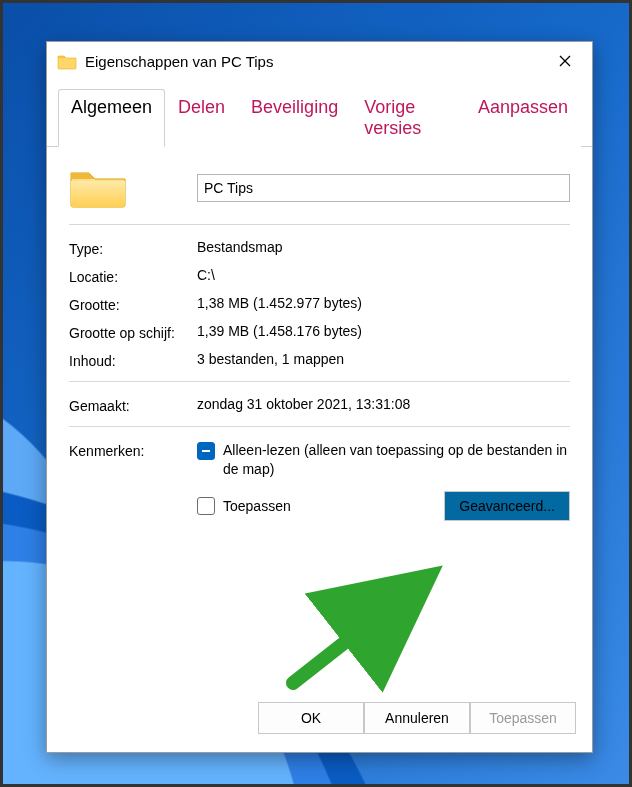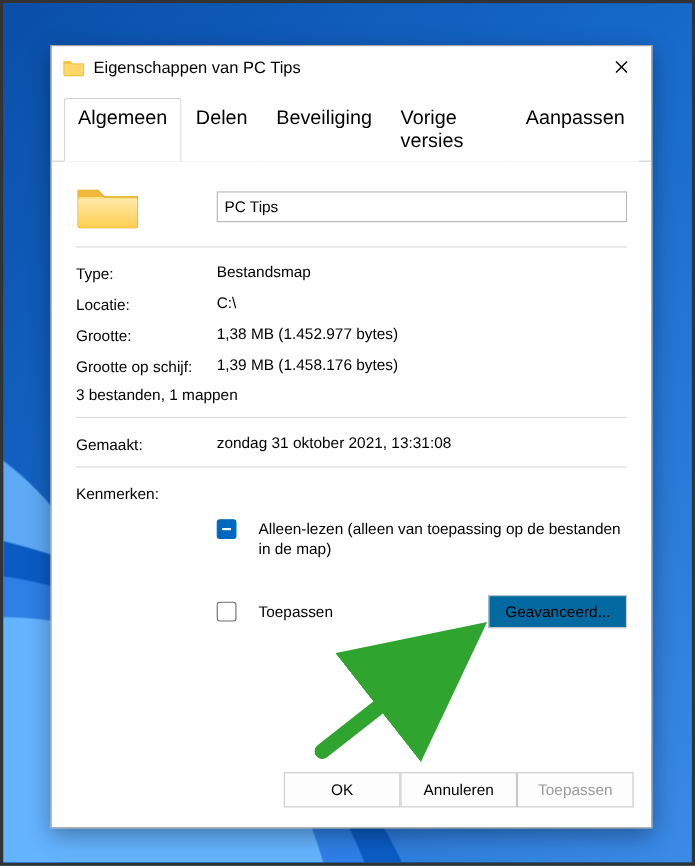--- a/index.html
+++ b/index.html
@@ -64,39 +64,39 @@
     background: #fff;
     cursor: default;
   }
   .tab.active {
     border-color: #d0d0d0;
     border-bottom: 1px solid #fff;
     border-top-left-radius: 3px;
     border-top-right-radius: 3px;
     z-index: 2;
   }
-  .tab:not(.active) { color:#000000; }
+  .tab:not(.active) { color:#be185d; }
   .pane {
     flex:1;
     padding: 16px 22px 14px 22px;
     overflow: hidden;
   }
   .row { display:flex; align-items:flex-start; margin-bottom:10px; }
   .lbl { width: 128px; flex: none; padding-top:2px; }
   .val { flex:1; }
   .hr { border:0; border-top:1px solid #d8d8d8; margin: 12px 0 14px; }
   .folder-lg { width: 58px; height: 44px; }
   .name-input {
     width: 100%;
     padding: 5px 6px;
     border: 1px solid #b5b5b5;
     font: inherit;
     font-size: 14px;
   }
-  .chk-row { display:flex; align-items:flex-start; gap:20px;margin-top:32px; }
+  .chk-row { display:flex; align-items:flex-start; gap:8px; }
   .chk {
     width:18px; height:18px; flex:none;
     border:1px solid #6b6b6b; border-radius:3px;
     display:flex; align-items:center; justify-content:center;
     margin-top:1px;
   }
   .chk.indeterminate { background:#0067c0; border-color:#0067c0; }
   .chk.indeterminate::after {
     content:""; width:8px; height:2px; background:#fff;
   }
@@ -186,20 +186,21 @@
     </div>
     <div class="row">
       <div class="lbl">Grootte:</div>
       <div class="val">1,38 MB (1.452.977 bytes)</div>
     </div>
     <div class="row">
       <div class="lbl">Grootte op schijf:</div>
       <div class="val">1,39 MB (1.458.176 bytes)</div>
     </div>
     <div class="row">
+      <div class="lbl">Inhoud:</div>
       <div class="val">3 bestanden, 1 mappen</div>
     </div>
 
     <hr class="hr">
 
     <div class="row">
       <div class="lbl">Gemaakt:</div>
       <div class="val">zondag 31 oktober 2021, 13:31:08</div>
     </div>
 

